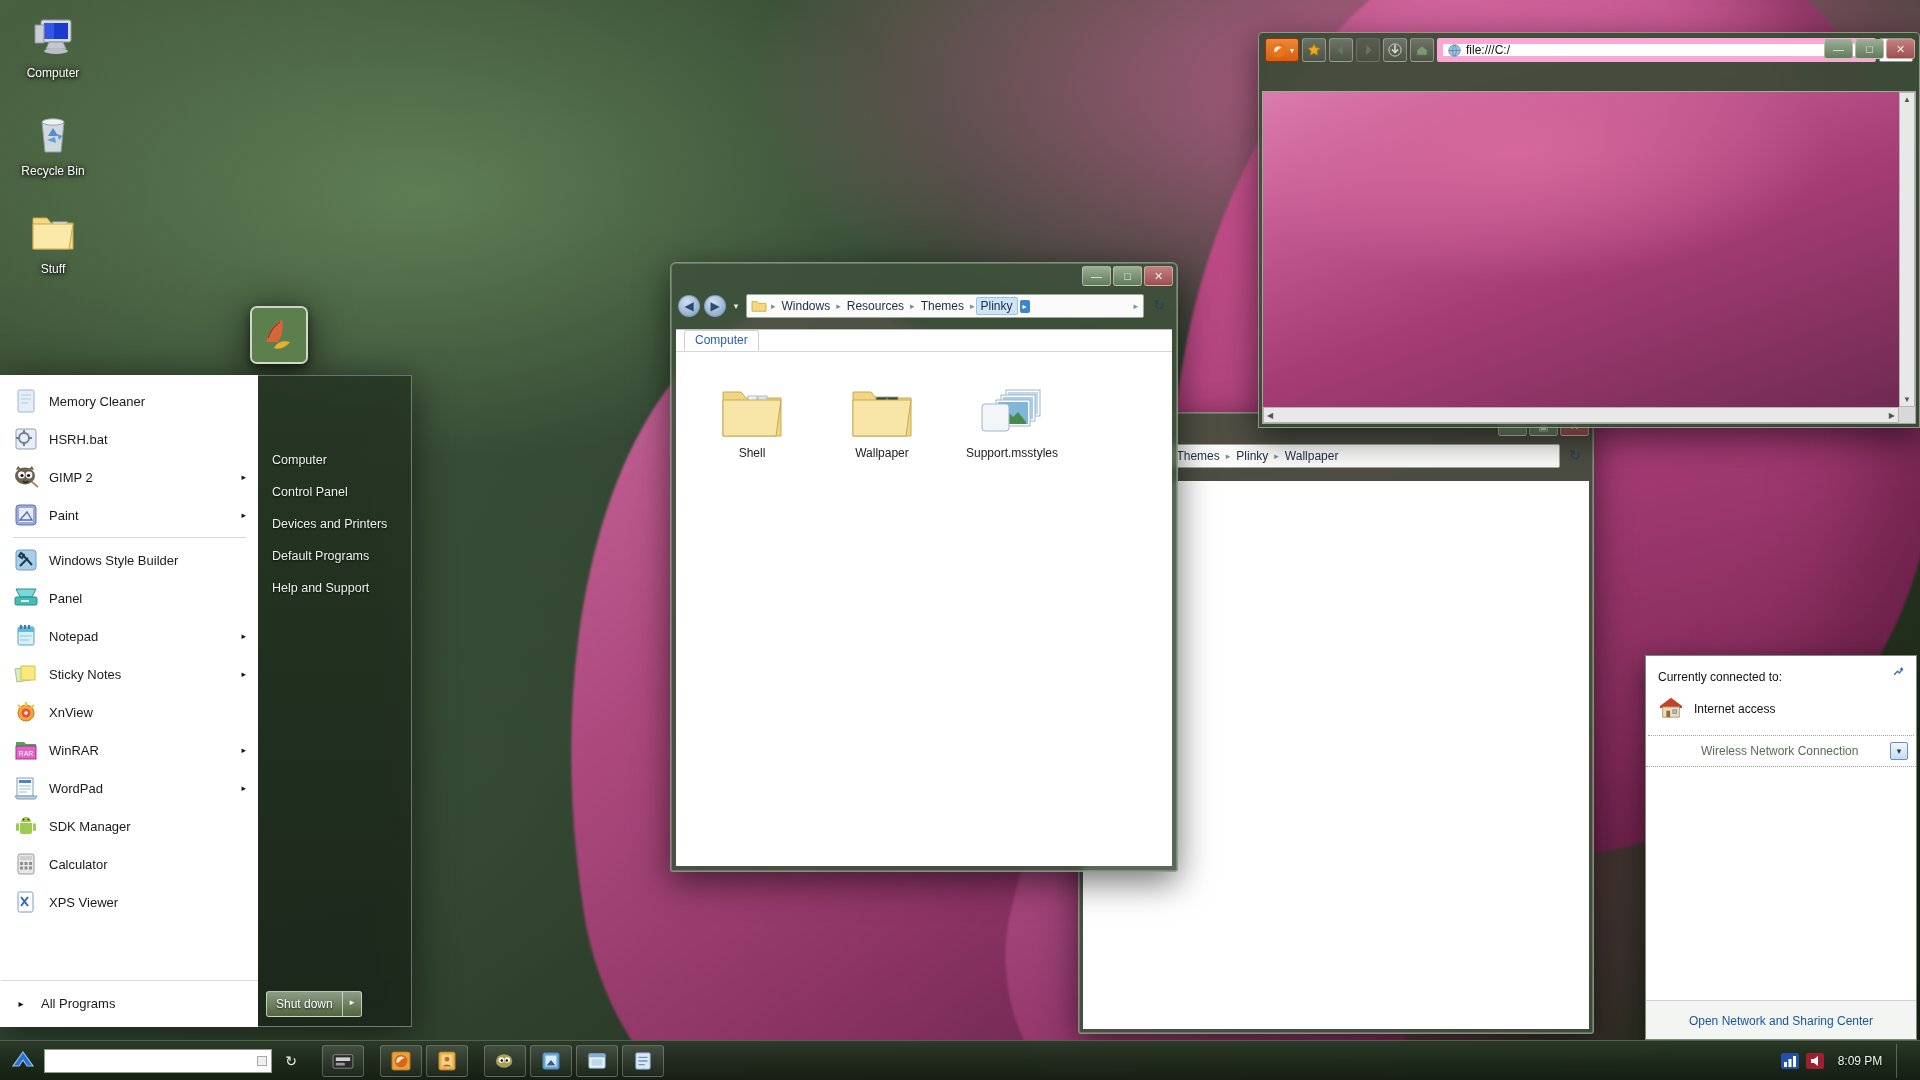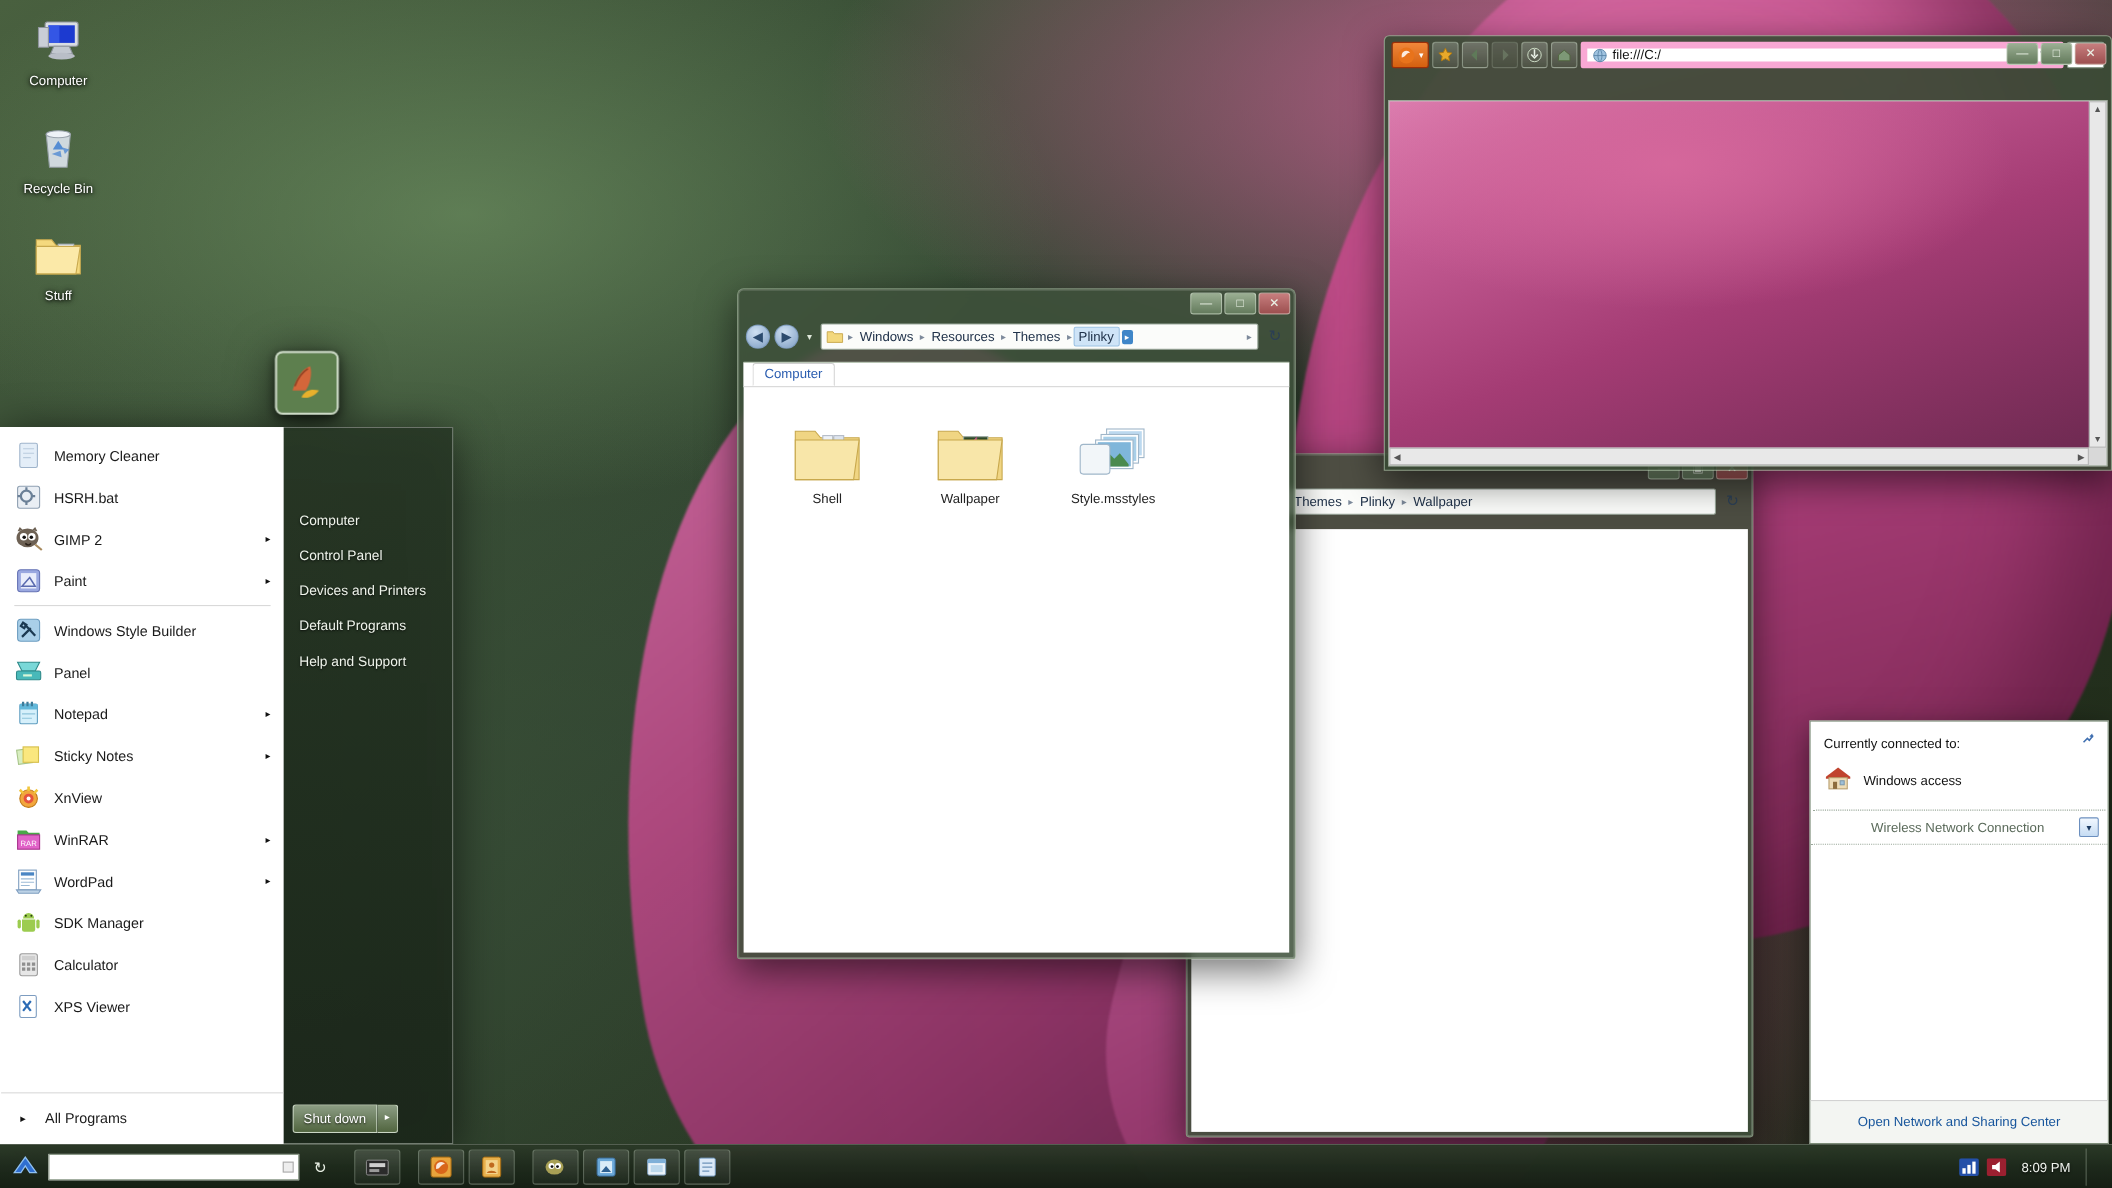--- a/index.html
+++ b/index.html
@@ -111,21 +111,21 @@
     border:1px solid #cfcfcf; border-bottom:1px solid #fff;
     border-radius: 3px 3px 0 0; background:#fff; cursor:pointer;
   }
   .filegrid { display:flex; padding: 22px 0 0 22px; gap: 22px; }
   .fileitem { width: 108px; text-align:center; cursor:pointer; }
   .fileitem .fi { height: 66px; display:flex; align-items:flex-end; justify-content:center; }
   .fileitem .fl { font-size:12px; color:#222; margin-top:6px; display:block; }
 
   
   #startmenu {
-    position:absolute; left:0; top:388px; width:412px; height:652px;
+    position:absolute; left:0; top:375px; width:412px; height:652px;
     display:flex;
     filter: drop-shadow(0 6px 20px rgba(0,0,0,.6));
   }
   #sm-left {
     width: 258px; background:#fff;
     border:1px solid rgba(255,255,255,.6);
     border-right:none;
     display:flex; flex-direction:column;
   }
   #sm-list { flex:1; padding: 6px 0 0 0; }
@@ -513,21 +513,21 @@
               <rect x="30" y="6" width="34" height="26" fill="#fff" stroke="#9fb6c9"></rect>
               <rect x="32" y="8" width="30" height="22" fill="#bcd9ef"></rect>
               <rect x="25" y="11" width="34" height="26" fill="#fff" stroke="#9fb6c9"></rect>
               <rect x="27" y="13" width="30" height="22" fill="#a8cfe8"></rect>
               <rect x="20" y="16" width="34" height="26" fill="#fff" stroke="#9fb6c9"></rect>
               <rect x="22" y="18" width="30" height="22" fill="#7fb6da"></rect>
               <path d="M22 34l8-8 7 7 5-5 8 10v2H22z" fill="#4a8a4e"></path>
               <rect x="6" y="20" width="27" height="27" rx="3" fill="#f2f6f9" stroke="#9fb6c9"></rect>
             </svg>
           </div>
-          <span class="fl">Style.msstyles</span>
+          <span class="fl">Support.msstyles</span>
         </div>
 
       </div>
     </div>
   </div>
 
   <div id="netflyout">
     <div id="net-head">
       <span id="net-title">Currently connected to:</span>
       <span id="net-refresh-ic">
@@ -539,21 +539,21 @@
     </div>
     <div id="net-conn">
       <span>
         <svg width="26" height="24" viewBox="0 0 28 26">
           <path d="M2 12L14 3l12 9v2H2z" fill="#c0432e"></path>
           <rect x="5" y="13" width="18" height="11" fill="#eddcb6" stroke="#b59a68"></rect>
           <rect x="9" y="17" width="4" height="7" fill="#8d6c3c"></rect>
           <rect x="16" y="16" width="4" height="4" fill="#9fc0d8" stroke="#7b98ad"></rect>
         </svg>
       </span>
-      <span class="lbl">Windows access</span>
+      <span class="lbl">Internet access</span>
     </div>
     <div id="net-divider"></div>
     <div id="net-adapter">
       <span class="nm">Wireless Network Connection</span>
       <span class="combo">▾</span>
     </div>
     <div id="net-spacer"></div>
     <div id="net-foot">
       <a>Open Network and Sharing Center</a>
     </div>

